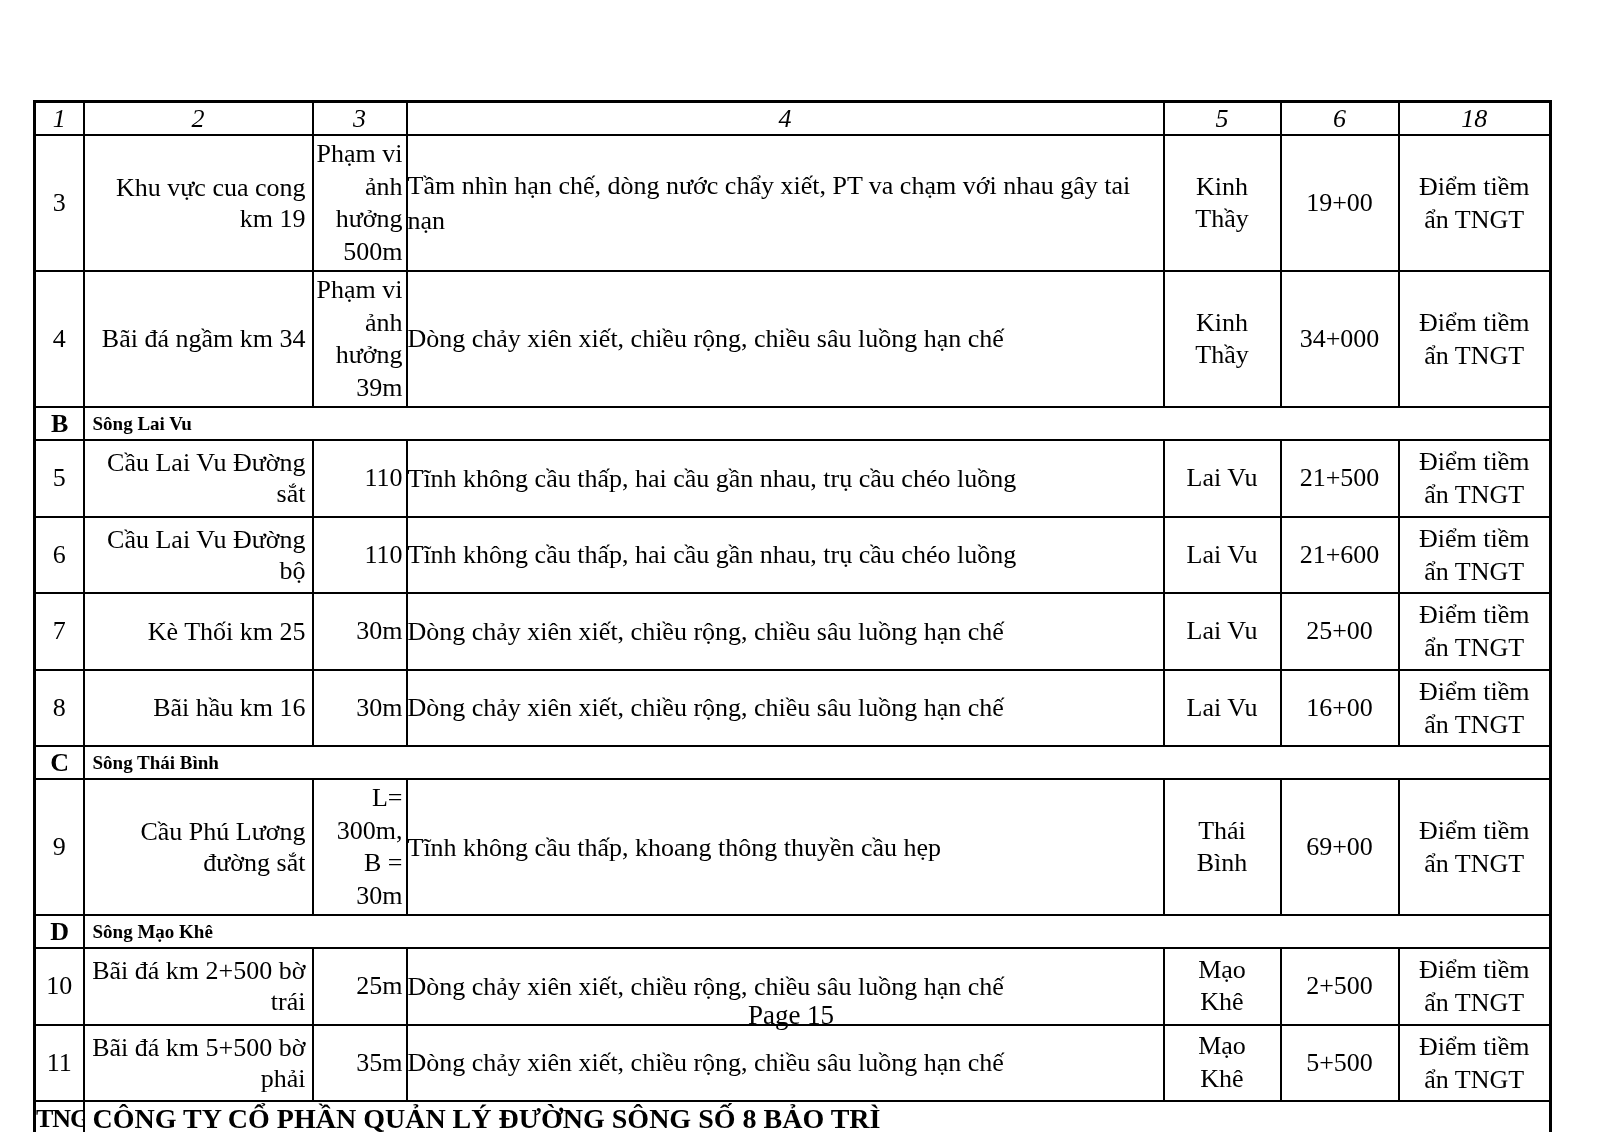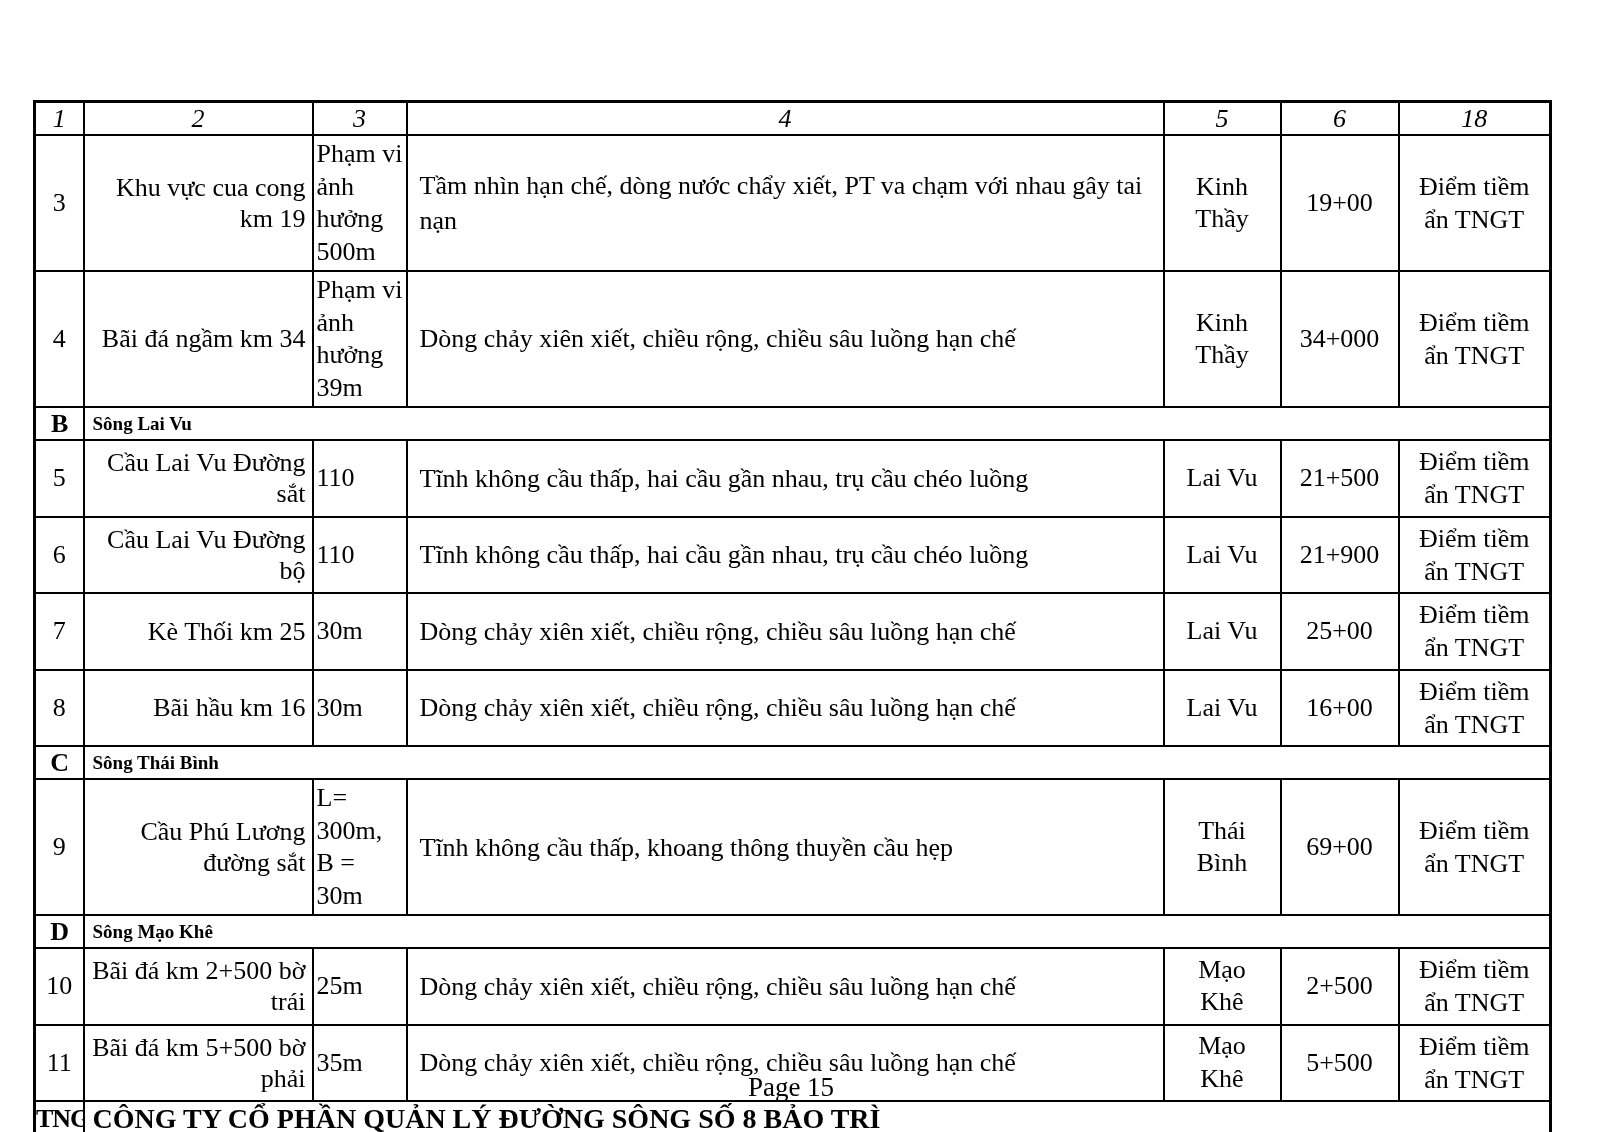--- a/index.html
+++ b/index.html
@@ -38,22 +38,22 @@
   }
   thead th {
     font-style: italic;
     font-weight: normal;
     height: 31px;
     padding: 0 4px;
     text-align: center;
   }
   td.c-no    { text-align: center; padding: 0 1px; }
   td.c-name  { text-align: right;  padding: 2px 6px;  line-height: 1.2; }
-  td.c-range { text-align: left; padding: 2px 3px; line-height: 1.25; }
-  td.c-desc  { text-align: left;  padding: 2px 12px;  line-height: 1.35; }
+  td.c-range { text-align: right; padding: 2px 3px; line-height: 1.25; }
+  td.c-desc  { text-align: left;  padding: 2px 0;  line-height: 1.35; }
   td.c-river { text-align: center; padding: 2px 16px; line-height: 1.25; }
   td.c-km    { text-align: center; padding: 2px 2px; }
   td.c-risk  { text-align: center; padding: 4px 9px; line-height: 1.28; }
   tr.section-row td {
     height: 29px;
   }
   tr.section-row td.c-no {
     font-weight: bold;
     text-align: center;
     padding: 0;
@@ -65,21 +65,21 @@
     padding: 1px 8px;
     font-size: 19px;
   }
   tr.section-row.major td.c-title {
     font-size: 28px;
     margin-top: 12px;
   }
   .footer {
     position: absolute;
     left: 33px;
-    top: 1072px;
+    top: 1000px;
     width: 1516px;
     text-align: center;
     font-size: 27px;
   }
 </style>
 </head>
 <body>
 
 <div class="page">
 
@@ -135,21 +135,21 @@
           <td class="c-river">Lai Vu</td>
           <td class="c-km">21+500</td>
           <td class="c-risk">Điểm tiềm ẩn TNGT</td>
         </tr>
         <tr class="data-row">
           <td class="c-no">6</td>
           <td class="c-name">Cầu Lai Vu Đường bộ</td>
           <td class="c-range">110</td>
           <td class="c-desc">Tĩnh không cầu thấp, hai cầu gần nhau, trụ cầu chéo luồng</td>
           <td class="c-river">Lai Vu</td>
-          <td class="c-km">21+900</td>
+          <td class="c-km">21+600</td>
           <td class="c-risk">Điểm tiềm ẩn TNGT</td>
         </tr>
         <tr class="data-row">
           <td class="c-no">7</td>
           <td class="c-name">Kè Thối km 25</td>
           <td class="c-range">30m</td>
           <td class="c-desc">Dòng chảy xiên xiết, chiều rộng, chiều sâu luồng hạn chế</td>
           <td class="c-river">Lai Vu</td>
           <td class="c-km">25+00</td>
           <td class="c-risk">Điểm tiềm ẩn TNGT</td>

